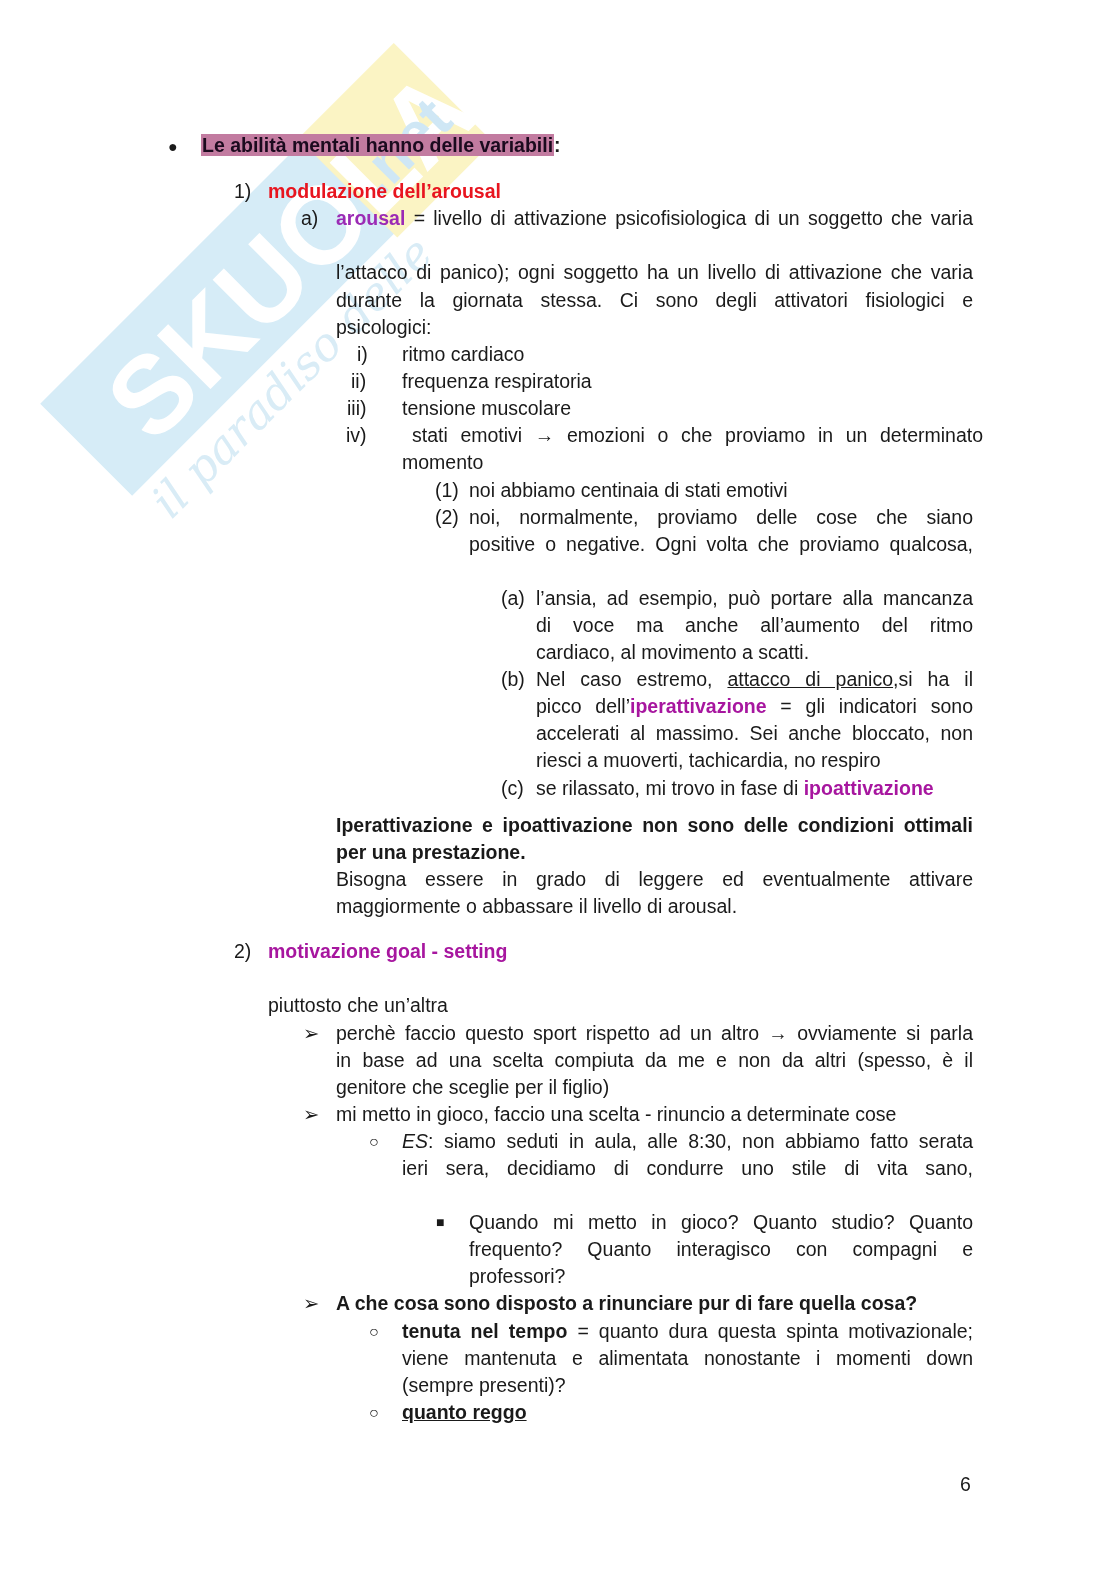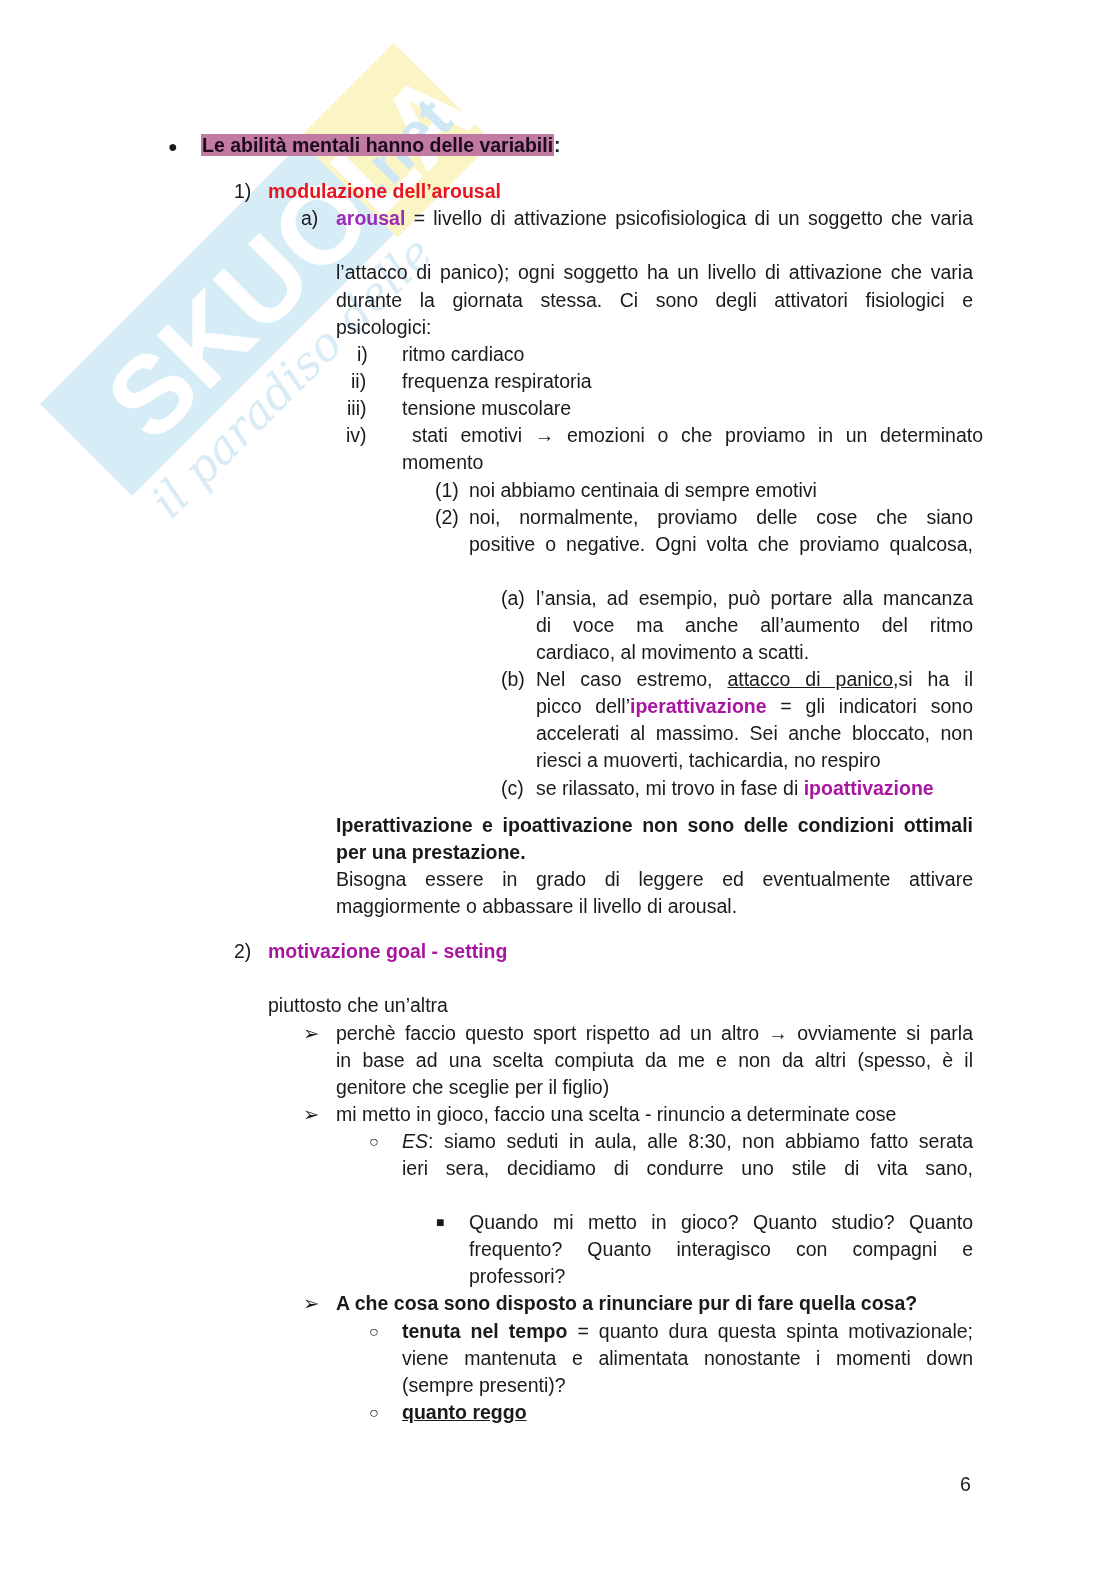--- a/index.html
+++ b/index.html
@@ -55,21 +55,21 @@
   <div class="ln" style="left:402px;top:341px;">ritmo cardiaco</div>
   <span class="mk" style="left:351px;top:368px;">ii)</span>
   <div class="ln" style="left:402px;top:368px;text-align:right;">frequenza respiratoria</div>
   <span class="mk" style="left:347px;top:395px;">iii)</span>
   <div class="ln" style="left:402px;top:395px;">tensione muscolare</div>
   <span class="mk" style="left:346px;top:422px;">iv)</span>
   <div class="ln just" style="left:412px;top:422px;width:571px;">stati emotivi → emozioni o che proviamo in un determinato</div>
   <div class="ln" style="left:402px;top:449px;">momento</div>
 
   <span class="mk" style="left:435px;top:477px;">(1)</span>
-  <div class="ln" style="left:469px;top:477px;">noi abbiamo centinaia di sempre emotivi</div>
+  <div class="ln" style="left:469px;top:477px;">noi abbiamo centinaia di stati emotivi</div>
   <span class="mk" style="left:435px;top:504px;">(2)</span>
   <div class="ln just" style="left:469px;top:504px;width:504px;">noi, normalmente, proviamo delle cose che siano</div>
   <div class="ln just" style="left:469px;top:531px;width:504px;">positive o negative. Ogni volta che proviamo qualcosa,</div>
 
   <span class="mk" style="left:501px;top:585px;">(a)</span>
   <div class="ln just" style="left:536px;top:585px;width:437px;">l’ansia, ad esempio, può portare alla mancanza</div>
   <div class="ln just" style="left:536px;top:612px;width:437px;">di voce ma anche all’aumento del ritmo</div>
   <div class="ln" style="left:536px;top:639px;">cardiaco, al movimento a scatti.</div>
 
   <span class="mk" style="left:501px;top:666px;">(b)</span>

